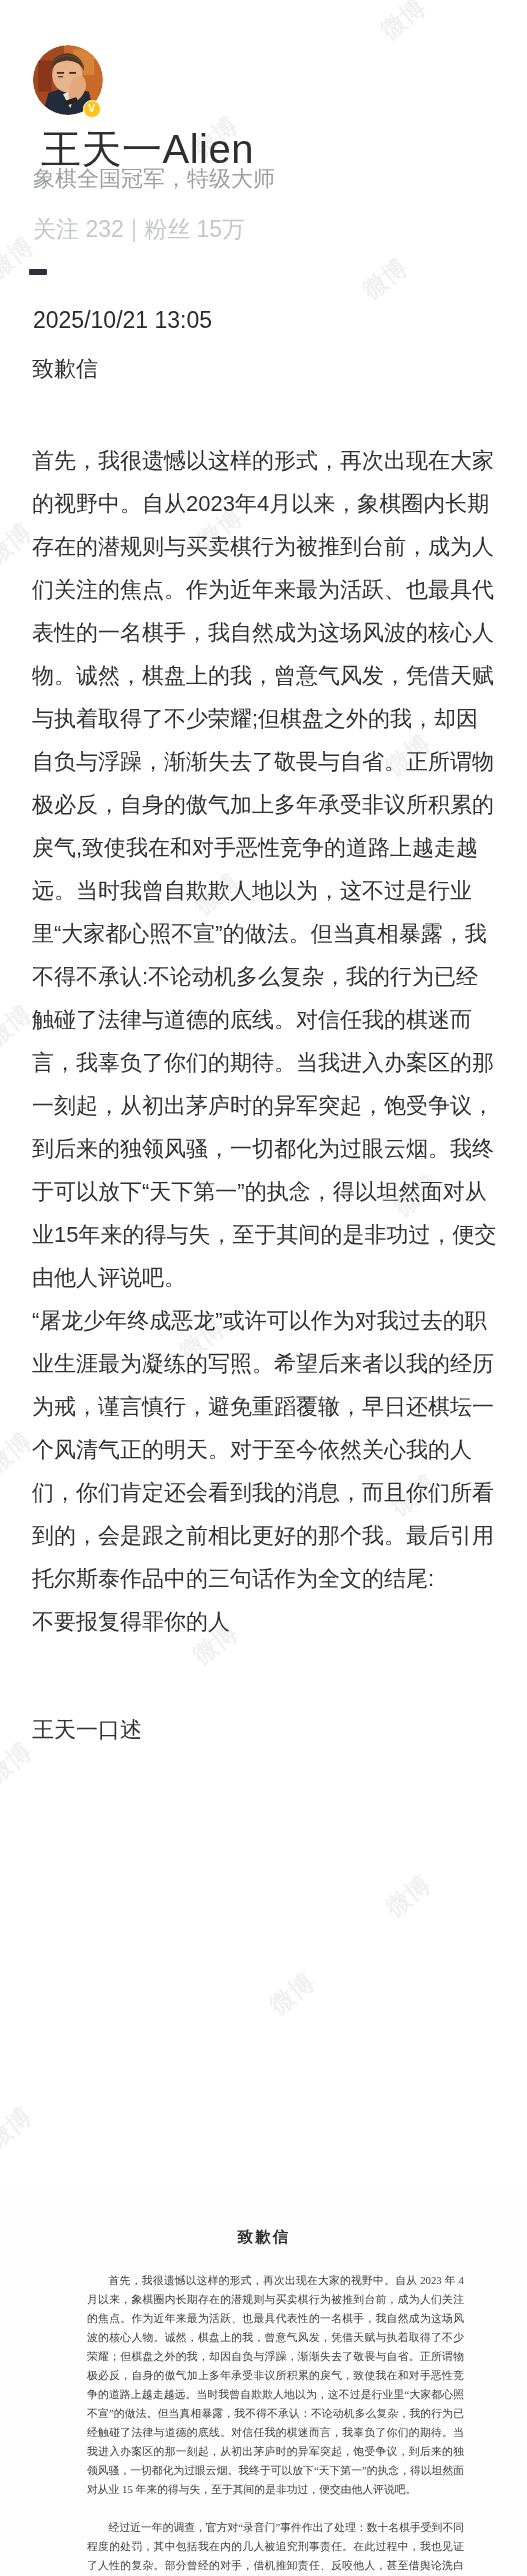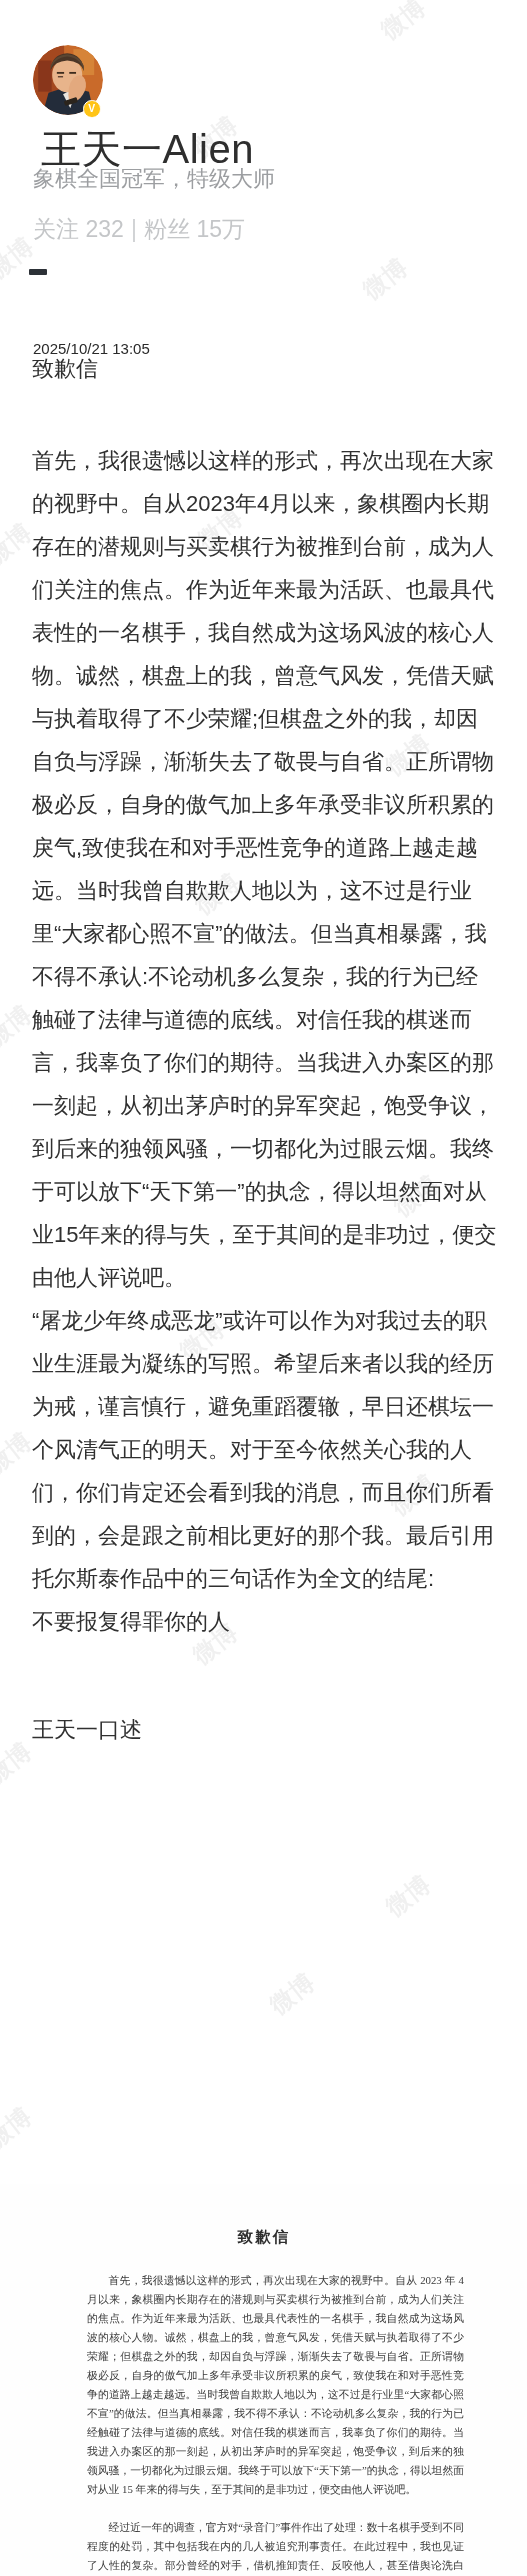--- a/index.html
+++ b/index.html
@@ -13,21 +13,21 @@
   #v-badge{position:absolute;left:83px;top:100px;width:17.5px;height:17.5px;border-radius:50%;
            background:#ffc417;border:1.5px solid #ffffff;box-sizing:border-box;
            display:flex;align-items:center;justify-content:center;
            color:#ffffff;font-weight:bold;font-size:10.3px;line-height:1;}
   #profile-name{position:absolute;left:41px;top:130px;font-size:40px;line-height:38px;
                 color:#2e2e2e;font-weight:400;letter-spacing:0.5px;}
   #profile-bio{position:absolute;left:33px;top:165px;font-size:22px;line-height:28px;color:#9c9ea1;}
   #profile-stats{position:absolute;left:33px;top:216px;font-size:23px;line-height:27px;color:#c4c6c8;}
   #profile-stats .sep{margin:0 7.2px;color:#cfd1d3;}
   #divider-dash{position:absolute;left:29px;top:269px;width:17.5px;height:5.7px;border-radius:1px;background:#2c3137;}
-  #post-time{position:absolute;left:33px;top:306px;font-size:15px;line-height:29px;color:#2a2a2a;margin-top:28px;}
+  #post-time{position:absolute;left:33px;top:306px;font-size:23px;line-height:29px;color:#2a2a2a;}
   
   #post-body{position:absolute;left:32px;top:347px;width:466px;font-size:22px;line-height:43px;
              color:#303030;letter-spacing:0px;}
   #post-body p{margin:0;}
   #post-title{margin-bottom:49px !important;}
   .sig{margin-top:65px !important;}
   
   #letter-image{position:absolute;left:0;top:2184px;width:528px;height:685px;background:#fefefe;
                 font-family:"Liberation Serif","DejaVu Serif",serif;color:#3a3a3a;}
   #letter-title{margin-top:41px;text-align:center;font-size:15.5px;line-height:24px;font-weight:bold;

